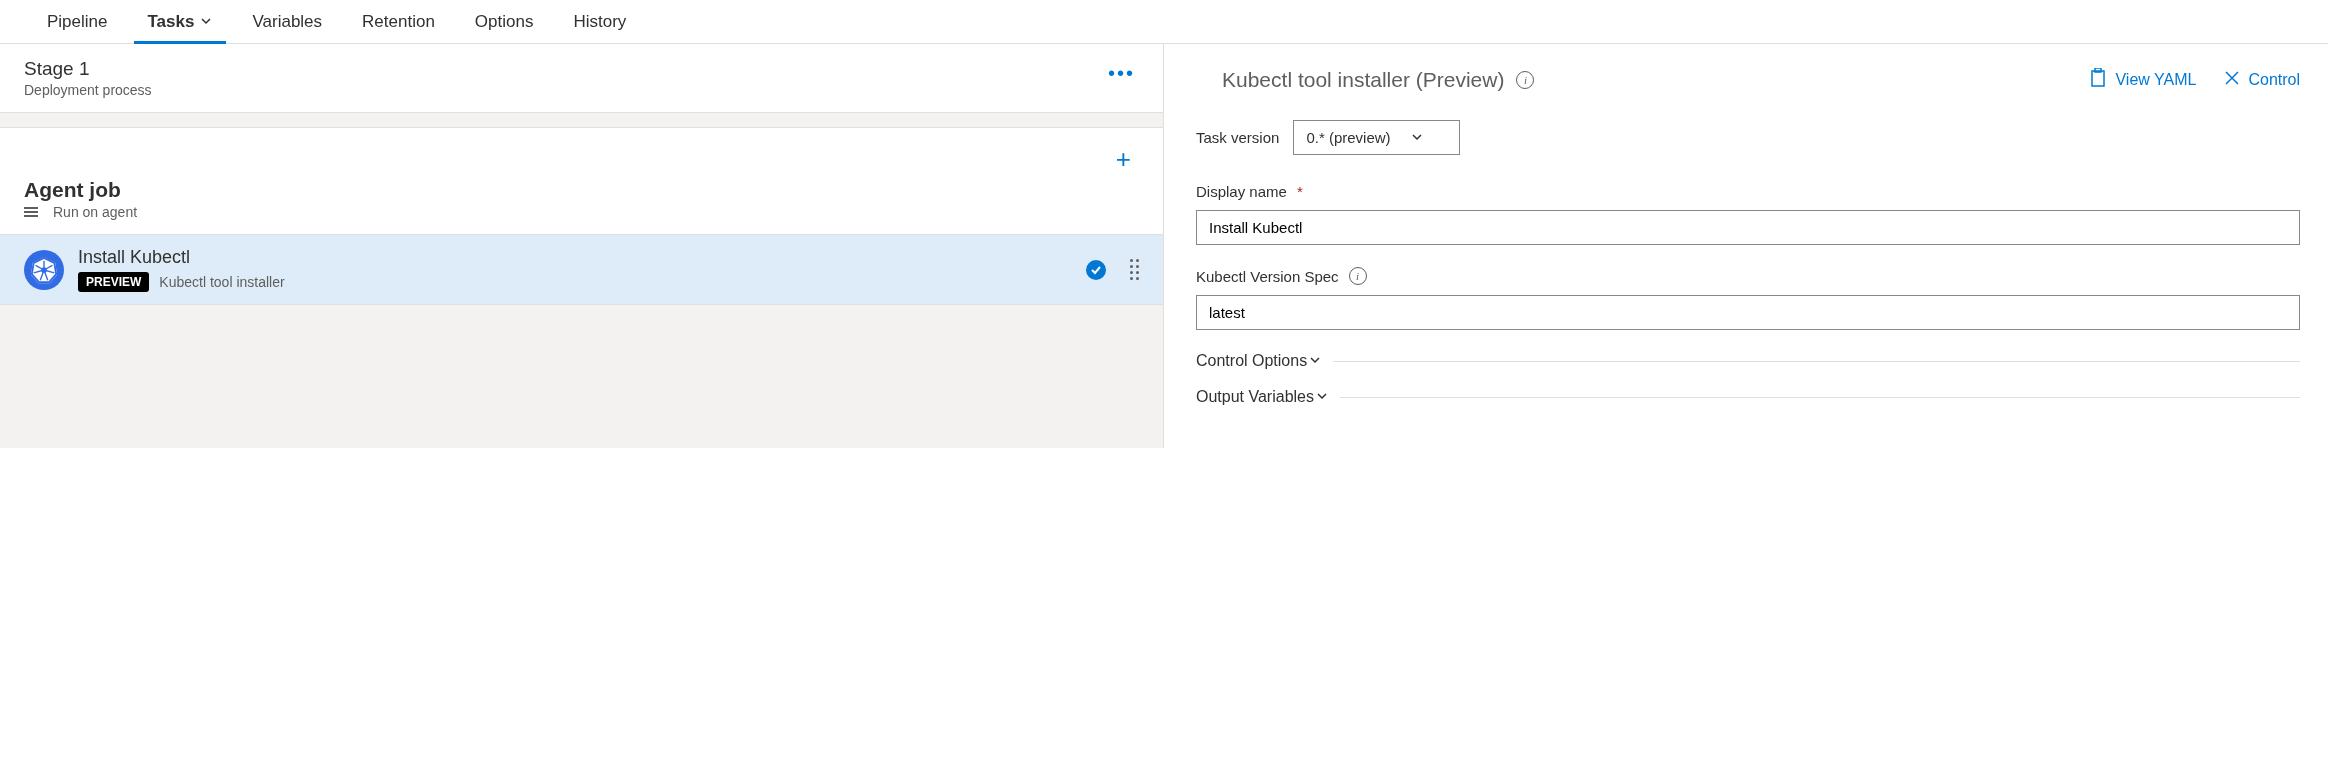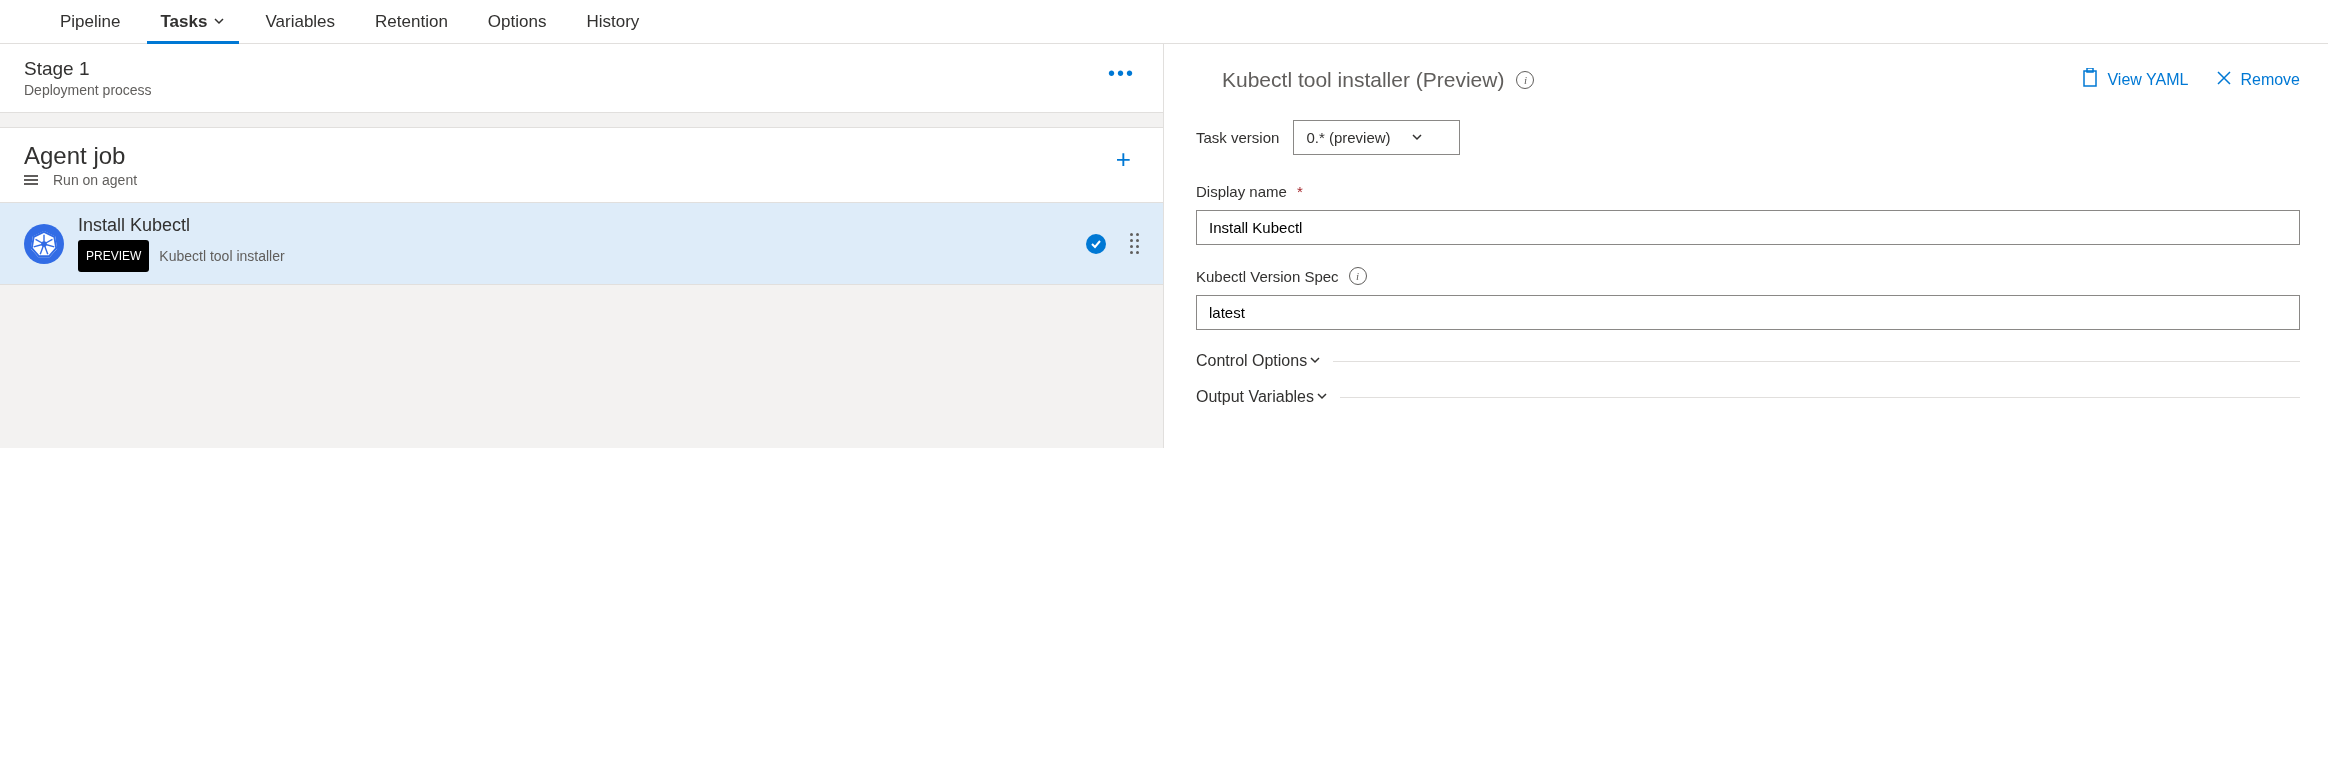--- a/index.html
+++ b/index.html
@@ -16,21 +16,21 @@
     .container {
       display: flex;
       flex-direction: column;
       width: 100%;
     }
     
     .tab-bar {
       display: flex;
       align-items: center;
       border-bottom: 1px solid #e1dfdd;
-      padding-left: 40px;
+      padding-left: 27px;
       height: 44px;
     }
     .tab-item {
       padding: 0 20px;
       height: 44px;
       display: flex;
       align-items: center;
       color: #323130;
       cursor: pointer;
       font-size: 17px;
@@ -96,22 +96,23 @@
       background: #ffffff;
       padding: 14px 24px;
       margin-top: 14px;
       border-top: 1px solid #e1dfdd;
       border-bottom: 1px solid #e1dfdd;
       display: flex;
       justify-content: space-between;
       align-items: flex-start;
     }
     .job-title {
-      font-size: 24px;
-      font-weight: 400;
+      font-size: 21px;
+      font-weight: 700;
+      margin-top: 36px;
     }
     .job-subtitle {
       font-size: 14px;
       color: #605e5c;
       margin-top: 2px;
       display: flex;
       align-items: center;
       gap: 15px;
     }
     .agent-icon {
@@ -160,23 +161,23 @@
     .task-meta {
       display: flex;
       align-items: center;
       gap: 10px;
       margin-top: 4px;
     }
     .preview-badge {
       background: #000000;
       color: #ffffff;
       font-size: 12px;
-      padding: 9px 8px;
+      padding: 3px 8px;
       border-radius: 3px;
-      font-weight: 400;
+      font-weight: 700;
     }
     .task-desc {
       font-size: 14px;
       color: #605e5c;
     }
     .check-icon {
       width: 20px;
       height: 20px;
       border-radius: 50%;
       background: #0078d4;
@@ -418,21 +419,21 @@
                 </svg>
             </span>
             <span>View YAML</span>
           </div>
           <div class="action-link">
             <span>
               <svg width="16" height="16" viewBox="0 0 16 16">
                   <path d="M2 2 L14 14 M14 2 L2 14" stroke="#0078d4" stroke-width="1.5"></path>
                 </svg>
             </span>
-            <span>Remove</span>
+            <span>Control</span>
           </div>
         </div>
       </div>
 
       <div class="form-row">
         <span class="form-label" style="margin-bottom:0">Task version</span>
         <div class="select-box">
           <span>0.* (preview)</span>
           <span class="select-chevron">
             <svg width="12" height="12" viewBox="0 0 12 12">

